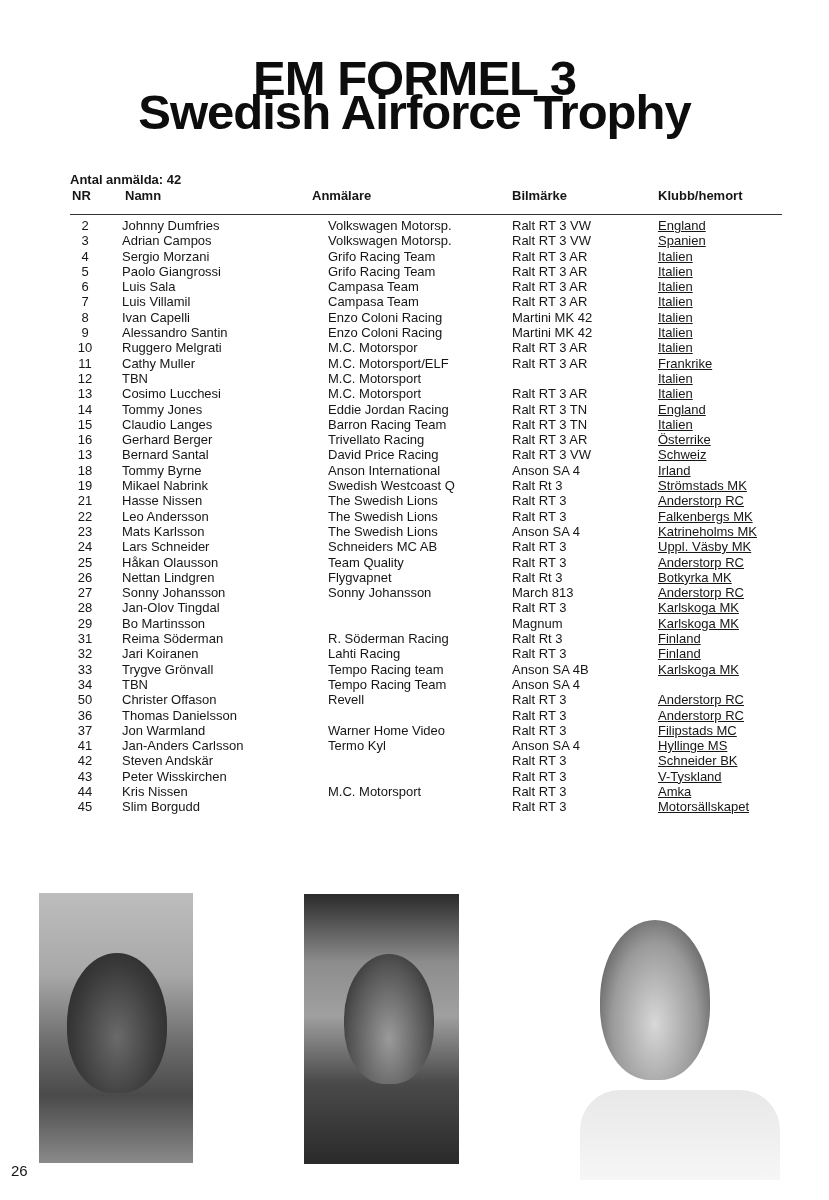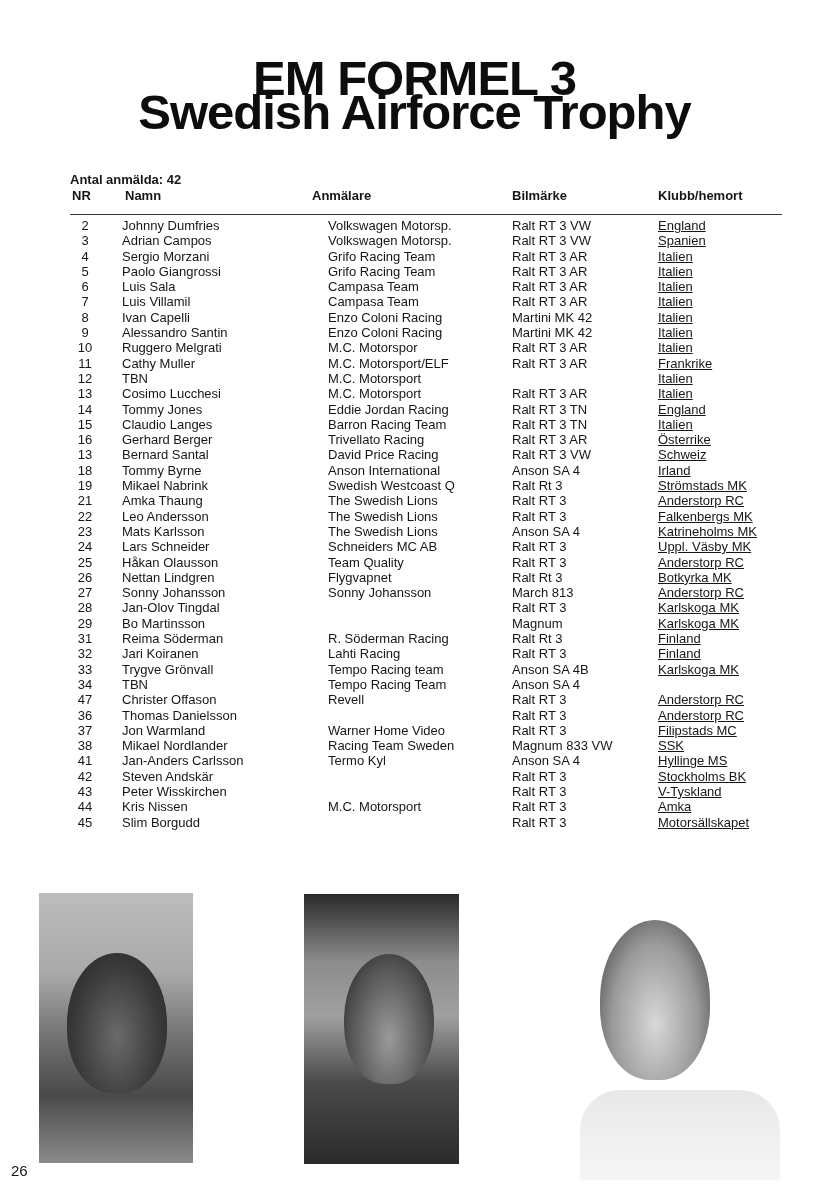--- a/index.html
+++ b/index.html
@@ -166,21 +166,21 @@
     </div>
     <div class="row">
       <span class="c-nr">19</span>
       <span class="c-name">Mikael Nabrink</span>
       <span class="c-ent">Swedish Westcoast Q</span>
       <span class="c-car">Ralt Rt 3</span>
       <span class="c-club">Strömstads MK</span>
     </div>
     <div class="row">
       <span class="c-nr">21</span>
-      <span class="c-name">Amka Thaung</span>
+      <span class="c-name">Hasse Nissen</span>
       <span class="c-ent">The Swedish Lions</span>
       <span class="c-car">Ralt RT 3</span>
       <span class="c-club">Anderstorp RC</span>
     </div>
     <div class="row">
       <span class="c-nr">22</span>
       <span class="c-name">Leo Andersson</span>
       <span class="c-ent">The Swedish Lions</span>
       <span class="c-car">Ralt RT 3</span>
       <span class="c-club">Falkenbergs MK</span>
@@ -256,60 +256,53 @@
       <span class="c-club">Karlskoga MK</span>
     </div>
     <div class="row">
       <span class="c-nr">34</span>
       <span class="c-name">TBN</span>
       <span class="c-ent">Tempo Racing Team</span>
       <span class="c-car">Anson SA 4</span>
       <span class="c-club"></span>
     </div>
     <div class="row">
-      <span class="c-nr">47</span>
+      <span class="c-nr">50</span>
       <span class="c-name">Christer Offason</span>
       <span class="c-ent">Revell</span>
       <span class="c-car">Ralt RT 3</span>
       <span class="c-club">Anderstorp RC</span>
     </div>
     <div class="row">
       <span class="c-nr">36</span>
       <span class="c-name">Thomas Danielsson</span>
       <span class="c-ent"></span>
       <span class="c-car">Ralt RT 3</span>
       <span class="c-club">Anderstorp RC</span>
     </div>
     <div class="row">
       <span class="c-nr">37</span>
       <span class="c-name">Jon Warmland</span>
       <span class="c-ent">Warner Home Video</span>
       <span class="c-car">Ralt RT 3</span>
       <span class="c-club">Filipstads MC</span>
-    </div>
-    <div class="row">
-      <span class="c-nr">38</span>
-      <span class="c-name">Mikael Nordlander</span>
-      <span class="c-ent">Racing Team Sweden</span>
-      <span class="c-car">Magnum 833 VW</span>
-      <span class="c-club">SSK</span>
     </div>
     <div class="row">
       <span class="c-nr">41</span>
       <span class="c-name">Jan-Anders Carlsson</span>
       <span class="c-ent">Termo Kyl</span>
       <span class="c-car">Anson SA 4</span>
       <span class="c-club">Hyllinge MS</span>
     </div>
     <div class="row">
       <span class="c-nr">42</span>
       <span class="c-name">Steven Andskär</span>
       <span class="c-ent"></span>
       <span class="c-car">Ralt RT 3</span>
-      <span class="c-club">Stockholms BK</span>
+      <span class="c-club">Schneider BK</span>
     </div>
     <div class="row">
       <span class="c-nr">43</span>
       <span class="c-name">Peter Wisskirchen</span>
       <span class="c-ent"></span>
       <span class="c-car">Ralt RT 3</span>
       <span class="c-club">V-Tyskland</span>
     </div>
     <div class="row">
       <span class="c-nr">44</span>

